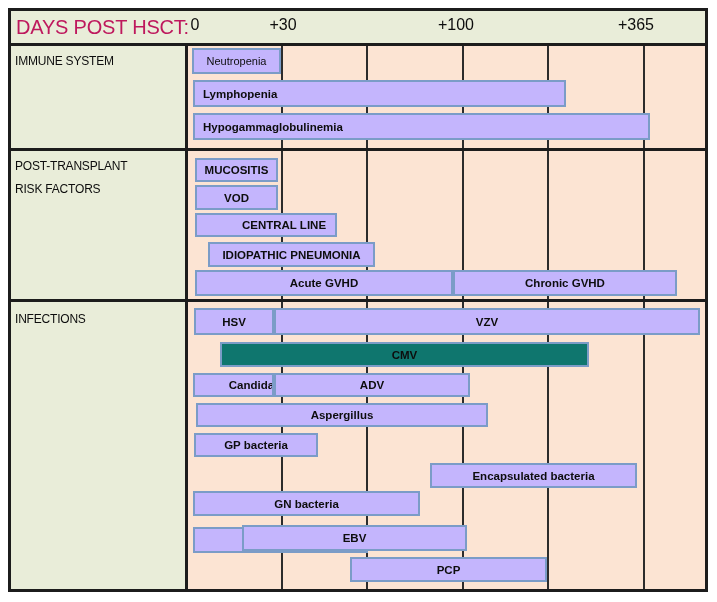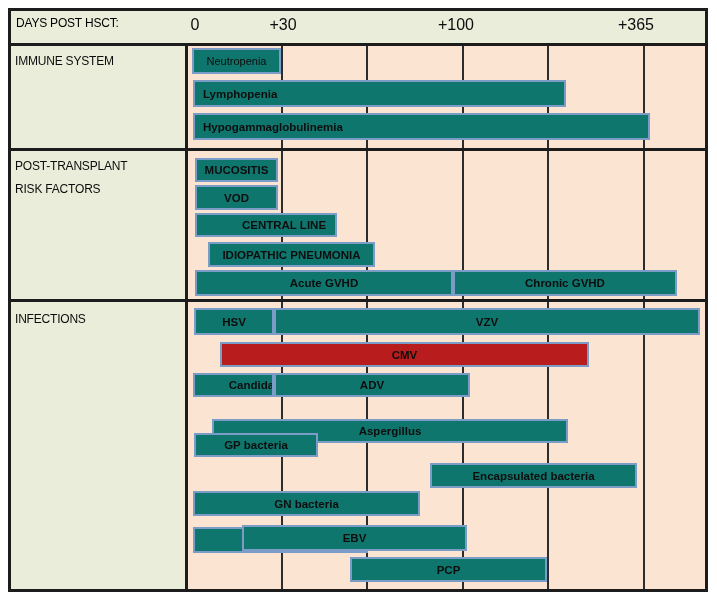--- a/index.html
+++ b/index.html
@@ -12,39 +12,39 @@
   .leftcol-bg{left:8px;top:46px;width:178px;height:546px;background:#e9edd9;}
   .plot-bg{left:186px;top:46px;width:522px;height:546px;background:#fce4d3;}
   .frame{
     position:absolute;left:8px;top:8px;width:700px;height:584px;
     border:3px solid #1c1c1c;box-sizing:border-box;pointer-events:none;
   }
   .hline{position:absolute;left:8px;width:700px;height:3px;background:#1c1c1c;}
   .vline{position:absolute;background:#1c1c1c;}
   .gridline{position:absolute;top:46px;height:544px;width:2px;background:#2c2c2c;}
   .axis-title{
-    position:absolute;left:16px;top:16px;font-size:12px;color:#000000;
+    position:absolute;left:16px;top:16px;font-size:20px;color:#be185d;
     letter-spacing:-0.2px;white-space:nowrap;
   }
   .tick{
     position:absolute;top:16px;transform:translateX(-50%);
     font-size:16px;color:#0d0d0d;white-space:nowrap;
   }
   .section-label{
     position:absolute;left:15px;font-size:12px;color:#0d0d0d;
     line-height:23px;letter-spacing:-0.2px;white-space:nowrap;
   }
   .bar{
-    position:absolute;box-sizing:border-box;background:#0f766e;
+    position:absolute;box-sizing:border-box;background:#c4b5fd;
     border:2px solid #7b9cc7;display:flex;align-items:center;justify-content:center;
     font-size:11.5px;font-weight:bold;color:#0d0d0d;white-space:nowrap;overflow:hidden;
   }
   .bar.left{justify-content:flex-start;padding-left:8px;}
   .bar.regular{font-weight:normal;font-size:11px;}
-  .bar.yellow{background:#b91c1c;}
+  .bar.yellow{background:#0f766e;}
 </style>
 </head>
 <body>
 
 <div id="stage">
   <div class="bg header-bg"></div>
   <div class="bg leftcol-bg"></div>
   <div class="bg plot-bg"></div>
 
   <div id="gridlines">
@@ -83,21 +83,21 @@
       <div class="bar" style="left: 195px; top: 185px; width: 83px; height: 25px;">VOD</div>
       <div class="bar" style="left: 195px; top: 213px; width: 142px; height: 24px; padding-left: 36px;">CENTRAL LINE</div>
       <div class="bar" style="left: 208px; top: 242px; width: 167px; height: 25px;">IDIOPATHIC PNEUMONIA</div>
       <div class="bar" style="left: 195px; top: 270px; width: 258px; height: 26px;">Acute GVHD</div>
       <div class="bar" style="left: 453px; top: 270px; width: 224px; height: 26px;">Chronic GVHD</div>
       <div class="bar" style="left: 194px; top: 308px; width: 80px; height: 27px;">HSV</div>
       <div class="bar" style="left: 274px; top: 308px; width: 426px; height: 27px; text-align: center;">VZV</div>
       <div class="bar yellow" style="left: 220px; top: 342px; width: 369px; height: 25px;">CMV</div>
       <div class="bar" style="left: 193px; top: 373px; width: 81px; height: 24px; padding-left: 36px;">Candida</div>
       <div class="bar" style="left: 274px; top: 373px; width: 196px; height: 24px;">ADV</div>
-      <div class="bar" style="left: 212px; top: 403px; width: 356px; height: 24px; margin-top: 16px;">Aspergillus</div>
+      <div class="bar" style="left: 196px; top: 403px; width: 292px; height: 24px;">Aspergillus</div>
       <div class="bar" style="left: 194px; top: 433px; width: 124px; height: 24px;">GP bacteria</div>
       <div class="bar" style="left: 193px; top: 463px; width: 227px; height: 25px; margin-top: 28px;">GN bacteria</div>
       <div class="bar" style="left: 430px; top: 463px; width: 207px; height: 25px;">Encapsulated bacteria</div>
       <div class="bar" style="left: 193px; top: 496px; width: 175px; height: 26px; margin-top: 31px;">CARV</div>
       <div class="bar" style="left: 242px; top: 525px; width: 225px; height: 26px;">EBV</div>
       <div class="bar" style="left: 350px; top: 557px; width: 197px; height: 25px;">PCP</div>
     </div>
 
   <div class="hline" style="top:43px;"></div>
   <div class="vline" style="left:185px;top:46px;width:3px;height:546px;"></div>

